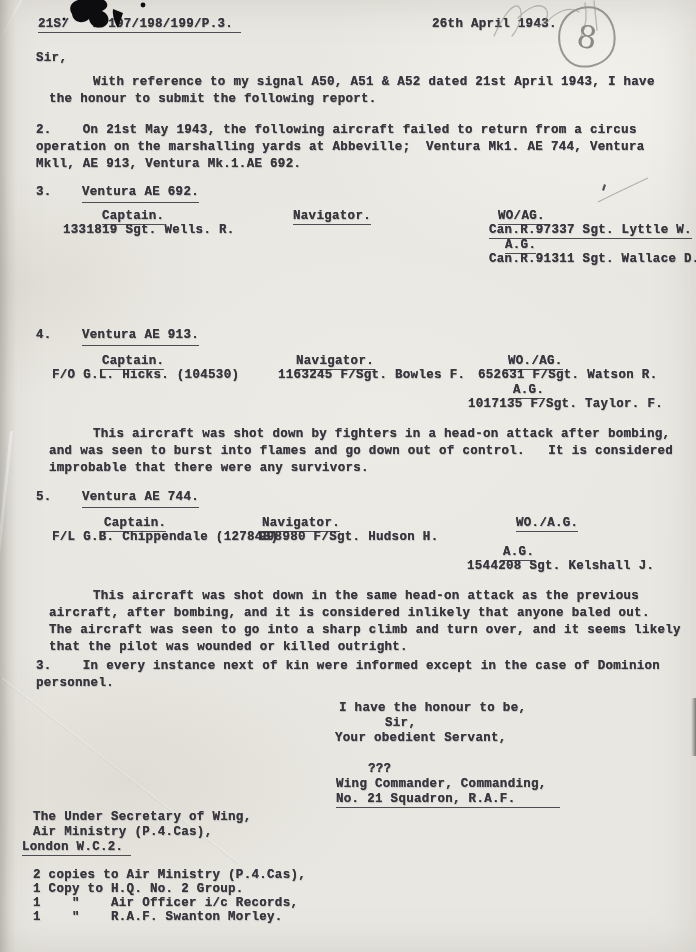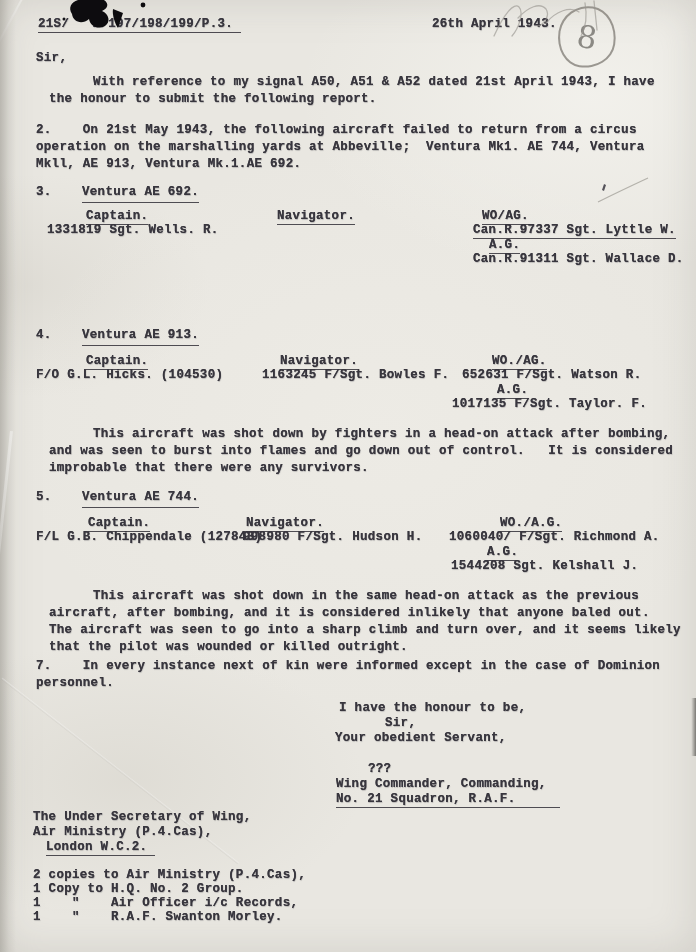--- a/index.html
+++ b/index.html
@@ -37,21 +37,21 @@
   .crease.c2{left:-12px;top:430px;width:3px;height:420px;transform:rotate(6deg);}
   .crease.c3{left:6px;top:-8px;width:2px;height:70px;transform:rotate(28deg);}
   .edge-right-mark{position:absolute;right:0;top:698px;width:6px;height:58px;
     background:linear-gradient(to left, rgba(25,24,22,0.5), transparent 80%);}
   .line{position:absolute;white-space:pre;
     text-shadow:0 0 0.6px rgba(56,54,62,0.85), 0.5px 0.5px 0.7px rgba(56,54,62,0.25);}
   .para{position:absolute;white-space:pre-wrap;width:650px;
     text-shadow:0 0 0.6px rgba(56,54,62,0.85), 0.5px 0.5px 0.7px rgba(56,54,62,0.25);}
   .ind{text-indent:44px;margin-left:13px;}
   .u{border-bottom:1.4px solid rgba(50,48,56,0.85);padding-bottom:1px;}
-  .crew{position:absolute;left:0;top:0;width:584px;height:60px;}
+  .crew{position:absolute;left:16px;top:0;width:584px;height:60px;}
   .crew .line{line-height:13px;}
   .sig .line{line-height:15px;text-align:right;}
   
   .circle8{
     position:absolute;left:558px;top:6px;width:54px;height:58px;
     border:2px solid rgba(125,122,115,0.75);
     border-radius:52% 48% 55% 45% / 48% 55% 45% 52%;
     transform:rotate(9deg);
     display:flex;align-items:center;justify-content:center;
     color:var(--pencil);
@@ -109,45 +109,44 @@
 and was seen to burst into flames and go down out of control.   It is considered
 improbable that there were any survivors.</div>
 
   <div class="line" style="left:36px;top:489px"><span>5.</span><span class="u" style="position:absolute;left:46px">Ventura AE 744.</span></div>
   <div class="crew" style="top:517px">
     <div class="line" style="left:88px;top:0"><span class="u">Captain.</span></div>
     <div class="line" style="left:246px;top:0"><span class="u">Navigator.</span></div>
     <div class="line" style="left:500px;top:0"><span class="u">WO./A.G.</span></div>
     <div class="line" style="left:36px;top:14px">F/L G.B. Chippendale (127843)</div>
     <div class="line" style="left:243px;top:14px">998980 F/Sgt. Hudson H.</div>
-    <div class="line" style="left:449px;top:14px">1060040/ F/Sgt. Richmond A.</div>
     <div class="line" style="left:487px;top:29px"><span class="u">A.G.</span></div>
     <div class="line" style="left:451px;top:43px">1544208 Sgt. Kelshall J.</div>
   </div>
   <div class="para ind" style="left:36px;top:588px">This aircraft was shot down in the same head-on attack as the previous
 aircraft, after bombing, and it is considered inlikely that anyone baled out.
 The aircraft was seen to go into a sharp climb and turn over, and it seems likely
 that the pilot was wounded or killed outright.</div>
 
-  <div class="para" style="left:36px;top:658px">7.    In every instance next of kin were informed except in the case of Dominion
+  <div class="para" style="left:36px;top:658px">3.    In every instance next of kin were informed except in the case of Dominion
 personnel.</div>
 
   <div class="sig">
     <div class="line" style="left:339px;top:701px">I have the honour to be,</div>
     <div class="line" style="left:385px;top:716px">Sir,</div>
     <div class="line" style="left:335px;top:731px">Your obedient Servant,</div>
     <div class="line" style="left:368px;top:762px">???</div>
     <div class="line" style="left:336px;top:777px">Wing Commander, Commanding,</div>
     <div class="line" style="left:336px;top:792px"><span class="u" style="padding-right:45px">No. 21 Squadron, R.A.F.</span></div>
   </div>
 
   <div>
     <div class="line" style="left:33px;top:809px">The Under Secretary of Wing,</div>
     <div class="line" style="left:33px;top:824px">Air Ministry (P.4.Cas),</div>
-    <div class="line" style="left:46px;top:839px"><span class="u" style="padding-right:8px">London W.C.2.</span></div>
+    <div class="line" style="left:22px;top:839px"><span class="u" style="padding-right:8px">London W.C.2.</span></div>
   </div>
 
   <div>
     <div class="line" style="left:33px;top:867px">2 copies to Air Ministry (P.4.Cas),</div>
     <div class="line" style="left:33px;top:881px">1 Copy to H.Q. No. 2 Group.</div>
     <div class="line" style="left:33px;top:895px">1    "    Air Officer i/c Records,</div>
     <div class="line" style="left:33px;top:909px">1    "    R.A.F. Swanton Morley.</div>
   </div>
 
   <svg class="overlay" style="left:60px;top:0" width="100" height="38" viewBox="0 0 100 38">

